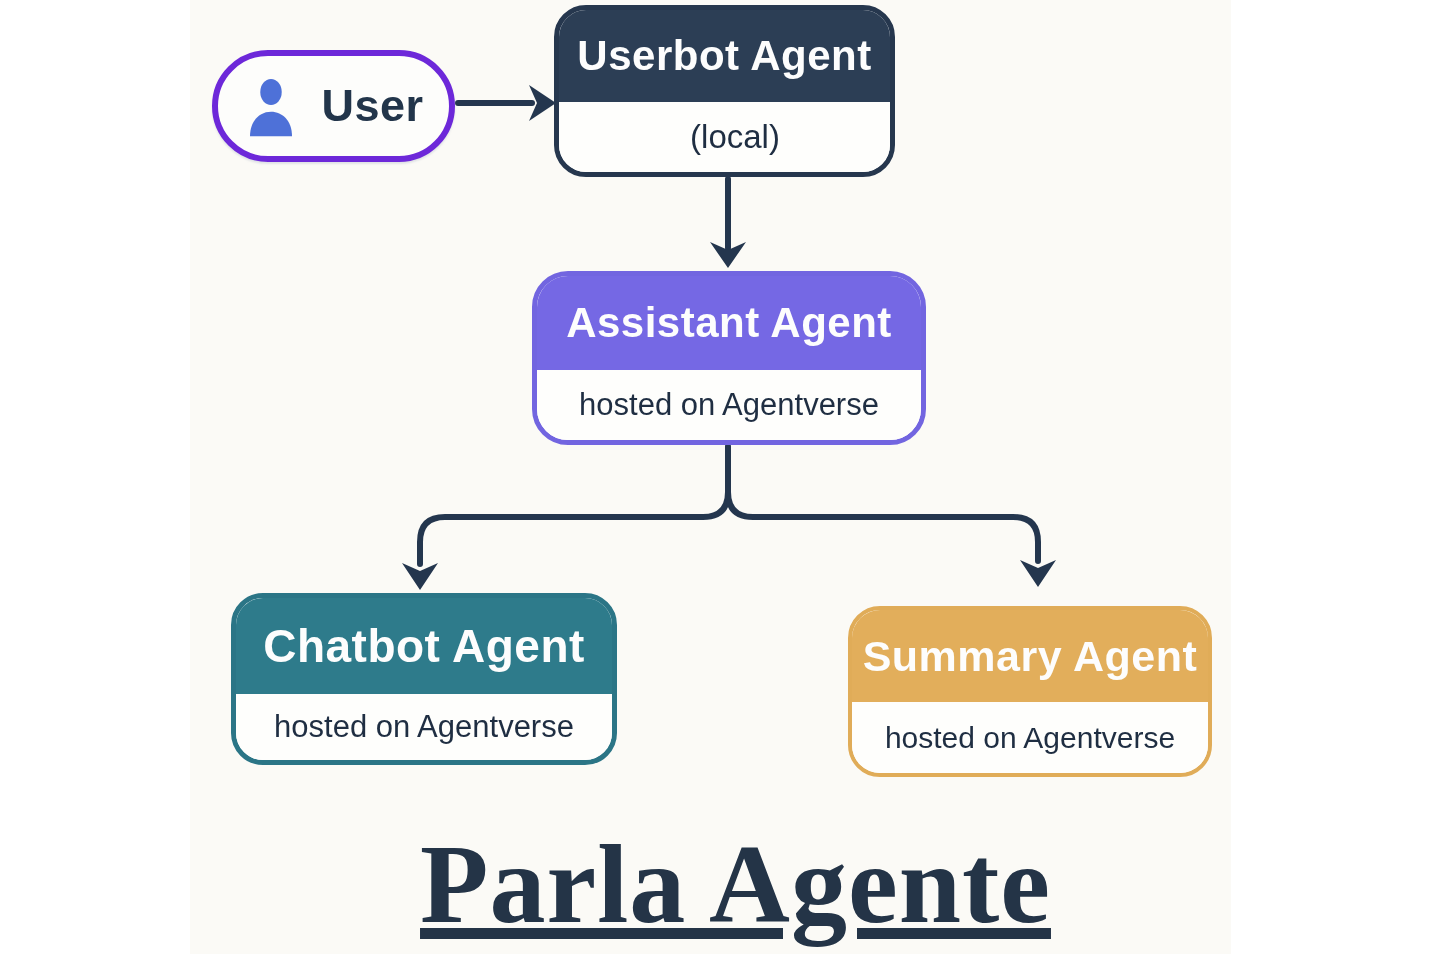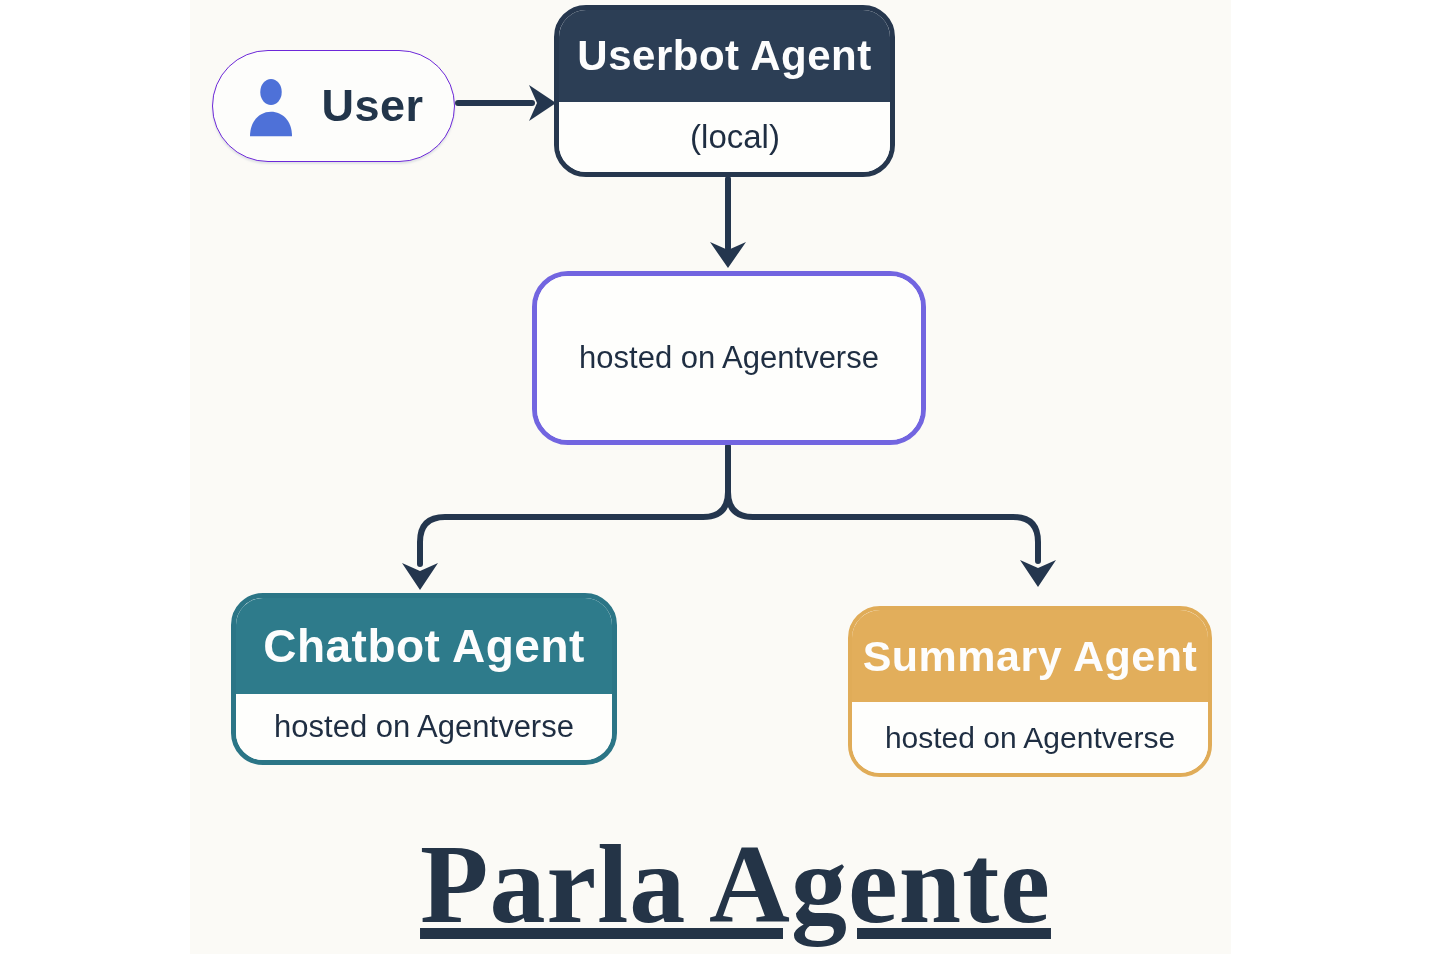--- a/index.html
+++ b/index.html
@@ -35,21 +35,21 @@
   }
   
   .user-pill {
     position: absolute;
     left: 212px;
     top: 50px;
     width: 243px;
     height: 112px;
     box-sizing: border-box;
     background: #FDFDFB;
-    border: 1px solid #6d28d9;
+    border: 6px solid #6d28d9;
     border-radius: 58px;
     display: flex;
     align-items: center;
     justify-content: center;
     gap: 22px;
     box-shadow: 0 2px 2px rgba(175,186,200,0.35);
   }
   .user-pill .label {
     font-size: 45px;
     font-weight: 700;
@@ -157,20 +157,21 @@
     </svg>
     <span class="label">User</span>
   </div>
 
   <div class="agent-box box-userbot">
     <div class="hdr">Userbot Agent</div>
     <div class="bdy">(local)</div>
   </div>
 
   <div class="agent-box box-assistant">
+    <div class="hdr">Assistant Agent</div>
     <div class="bdy">hosted on Agentverse</div>
   </div>
 
   <div class="agent-box box-chatbot">
     <div class="hdr">Chatbot Agent</div>
     <div class="bdy">hosted on Agentverse</div>
   </div>
 
   <div class="agent-box box-summary">
     <div class="hdr">Summary Agent</div>

